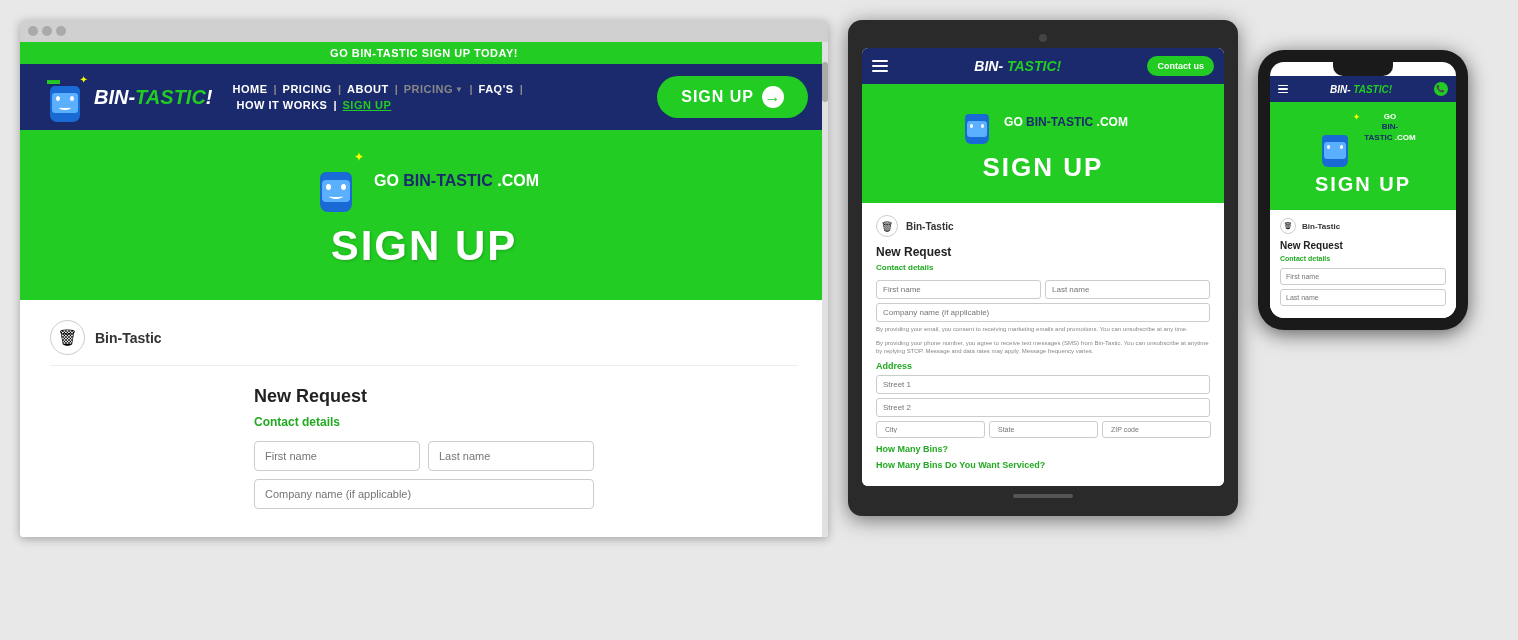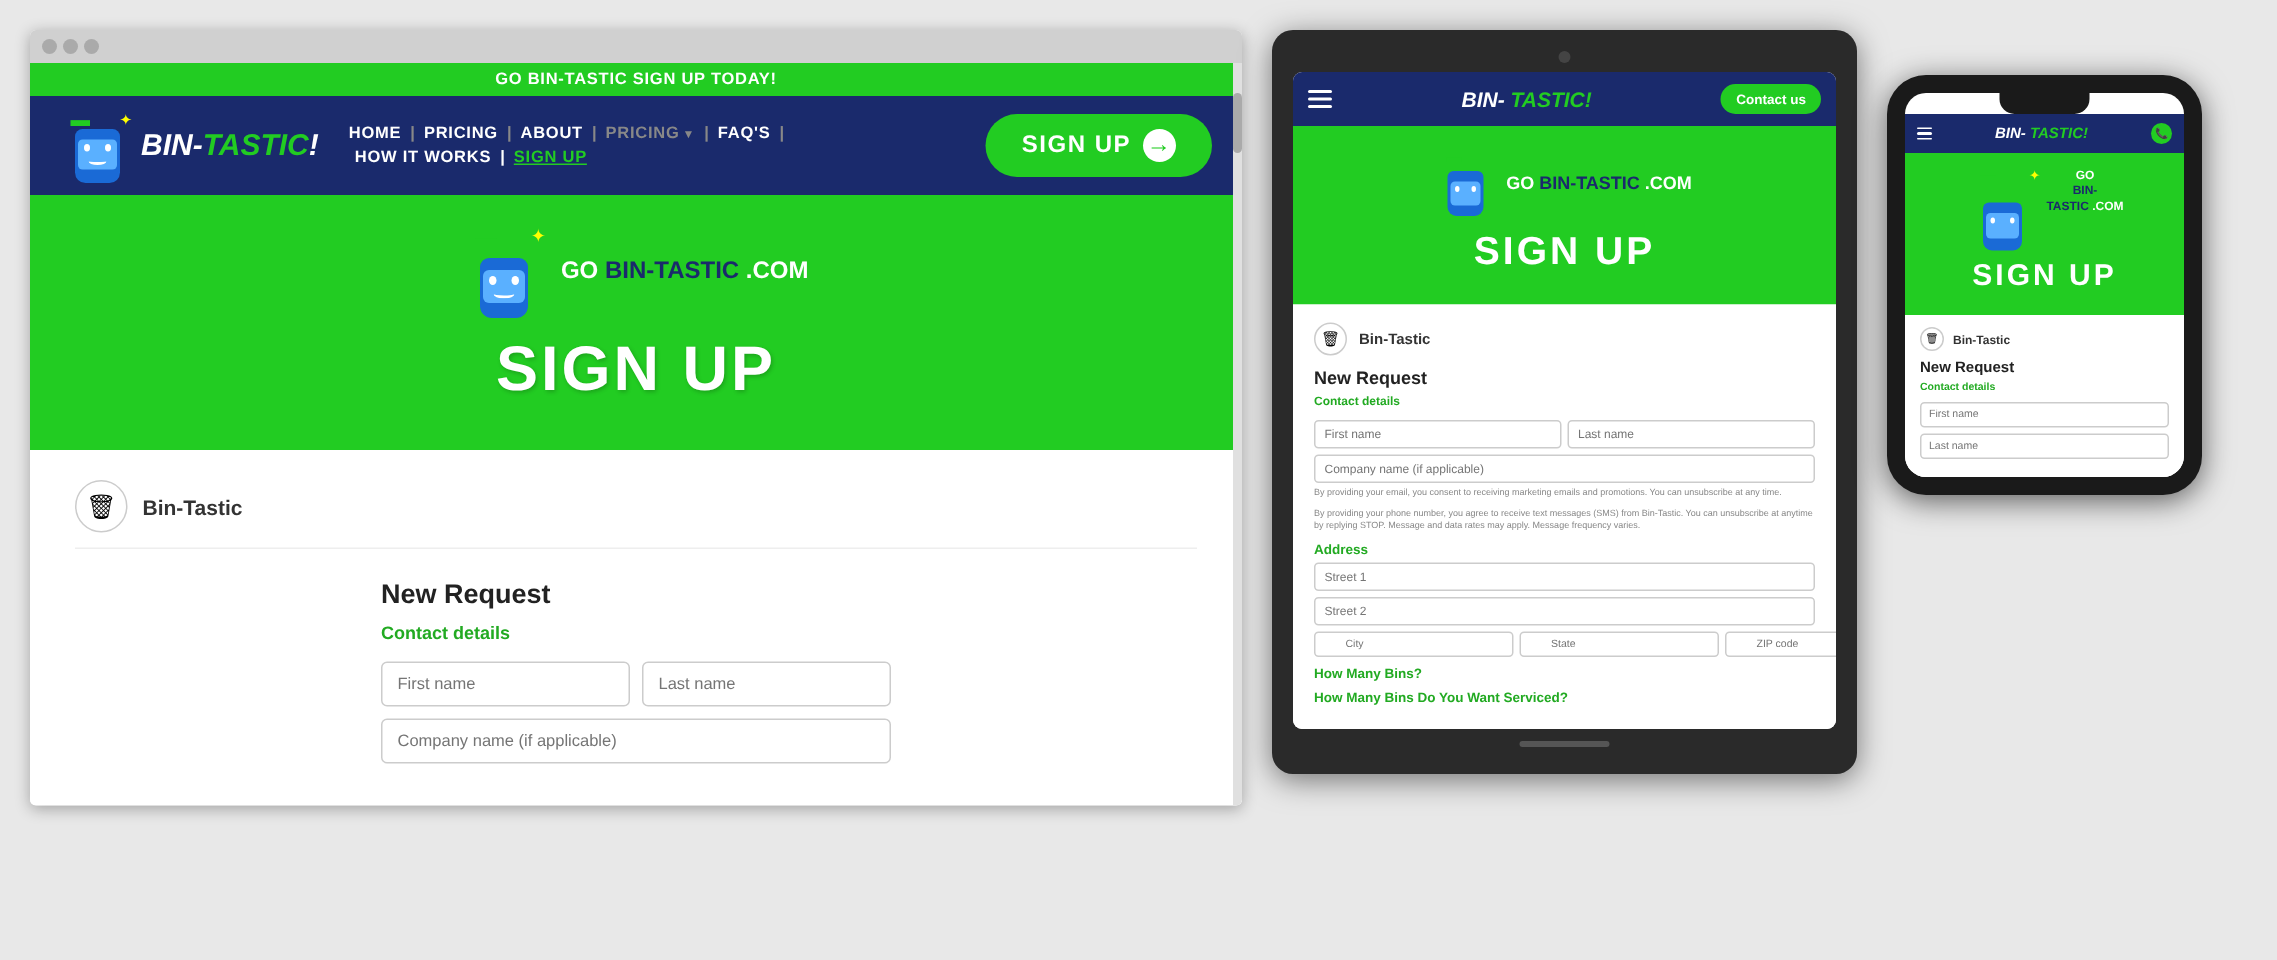--- a/index.html
+++ b/index.html
@@ -351,21 +351,21 @@
       margin-bottom: 4px;
       display: block;
     }
     .tablet-form-note { font-size: 6px; color: #888; margin-bottom: 6px; line-height: 1.3; }
     .tablet-form-section-title { font-size: 9px; font-weight: bold; color: #22aa22; margin: 6px 0 4px; }
     .tablet-address-row { display: flex; gap: 4px; margin-bottom: 4px; }
     .tablet-address-input {
       flex: 1;
       border: 1px solid #ccc;
       border-radius: 3px;
-      padding: 4px 20px;
+      padding: 4px 8px;
       font-size: 7px;
       color: #999;
     }
 
     
     .phone {
       width: 210px;
       background: #1a1a1a;
       border-radius: 26px;
       padding: 12px;

